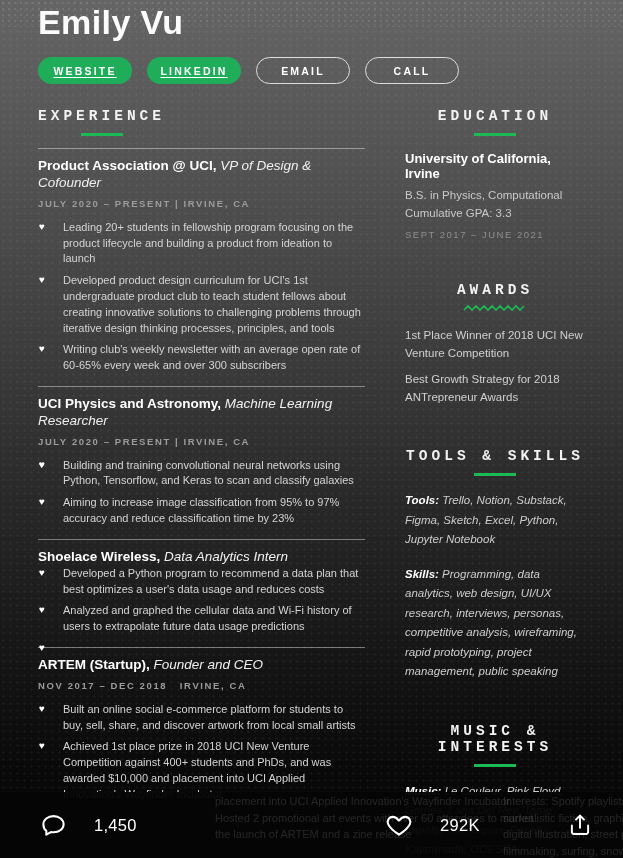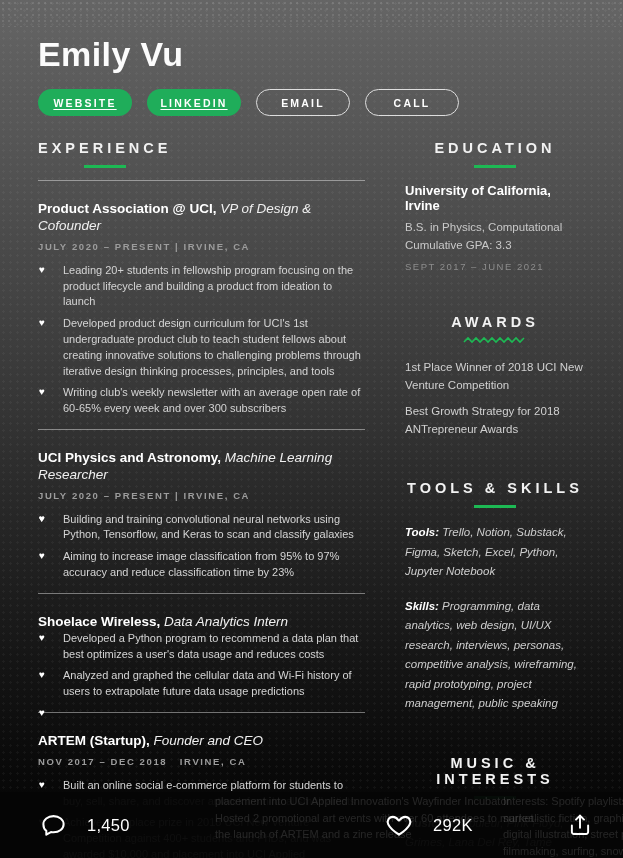--- a/index.html
+++ b/index.html
@@ -18,44 +18,44 @@
     content:""; position:absolute; inset:0; pointer-events:none;
     background-image:radial-gradient(rgba(255,255,255,0.045) 1px, transparent 1.3px);
     background-size:7px 7px;
   }
   .dots-top {
     position:absolute; top:0; left:0; right:0; height:27px; pointer-events:none;
     background-image:radial-gradient(rgba(255,255,255,0.10) 1px, transparent 1.4px);
     background-size:6px 6px;
   }
 
-  header { position:relative; padding:35px 38px 0; }
+  header { position:relative; padding:3px 38px 0; }
   .name { font-size:34px; font-weight:bold; color:#fcfcfc; letter-spacing:0.4px; }
   .pills { display:flex; gap:15px; margin-top:15px; }
   .pill {
     width:94px; height:27px; border-radius:14px;
     display:flex; align-items:center; justify-content:center;
     font-size:10.5px; font-weight:bold; letter-spacing:2.2px; color:#fff;
     cursor:pointer; text-decoration:none;
   }
   .pill.solid { background:#1fad5a; }
   .pill.solid span { text-decoration:underline; text-underline-offset:2px; }
   .pill.outline { border:1.5px solid #dedede; background:transparent; }
 
   .columns { position:relative; display:flex; gap:40px; padding:23px 38px 0; }
   .col-left { flex:none; width:327px; }
   .col-right { flex:1; min-width:0; }
 
-  .sec-head { margin-bottom:12px; }
+  .sec-head { margin-bottom:12px;font-family:Liberation Mono, monospace; }
   .head-wrap { display:inline-block; text-align:center; }
   .sec-title { font-size:14.5px; font-weight:bold; letter-spacing:4px; color:#f2f2f2; }
   .bar { width:42px; height:3px; background:#1db954; margin:9px auto 0; }
   .squiggle { display:block; margin:6px auto 0; }
 
-  .job { border-top:1px solid rgba(255,255,255,0.42); padding-top:20px; margin-top:12px; }
+  .job { border-top:1px solid rgba(255,255,255,0.42); padding-top:9px; margin-top:12px; }
   .job-title { font-size:13.5px; color:#fff; line-height:1.25; }
   .company { font-weight:bold; }
   .role { font-style:italic; font-weight:normal; color:#f0f0f0; }
   .job-date { font-size:9.5px; font-weight:bold; letter-spacing:1.6px; color:#9c9c9c;
               margin:6px 0 11px; white-space:pre-wrap; }
   .bullets { list-style:none; }
   .bullets li { position:relative; padding-left:25px; font-size:11px; line-height:15.8px;
                 color:#d4d4d4; margin-bottom:6px; }
   .heart-bullet { position:absolute; left:1px; top:-1px; font-size:10px; color:#fff; }
 
@@ -72,21 +72,21 @@
     position:absolute; left:0; right:0; bottom:0; height:66px;
     background:rgba(5,5,5,0.96); overflow:hidden;
   }
   .ghost { position:absolute; top:1px; font-size:11px; line-height:16.5px;
            color:rgba(255,255,255,0.13); white-space:nowrap; pointer-events:none; }
   .ghost-left { left:215px; }
   .ghost-right { left:503px; }
   .ghost div { display:block; }
   .stats { position:absolute; inset:0; }
   .stat { position:absolute; top:50%; transform:translateY(-50%);
-          display:flex; align-items:center; gap:20px;
+          display:flex; align-items:center; gap:27px;
           color:#fff; font-size:16.5px; letter-spacing:0.3px; cursor:pointer;justify-content:flex-end; }
   .stat-comment { left:40px; }
   .stat-retweet { left:212px; }
   .stat-heart   { left:385px; }
   .stat-share   { right:30px; }
   .stat svg { display:block; }
 </style>
 </head>
 <body>
 

